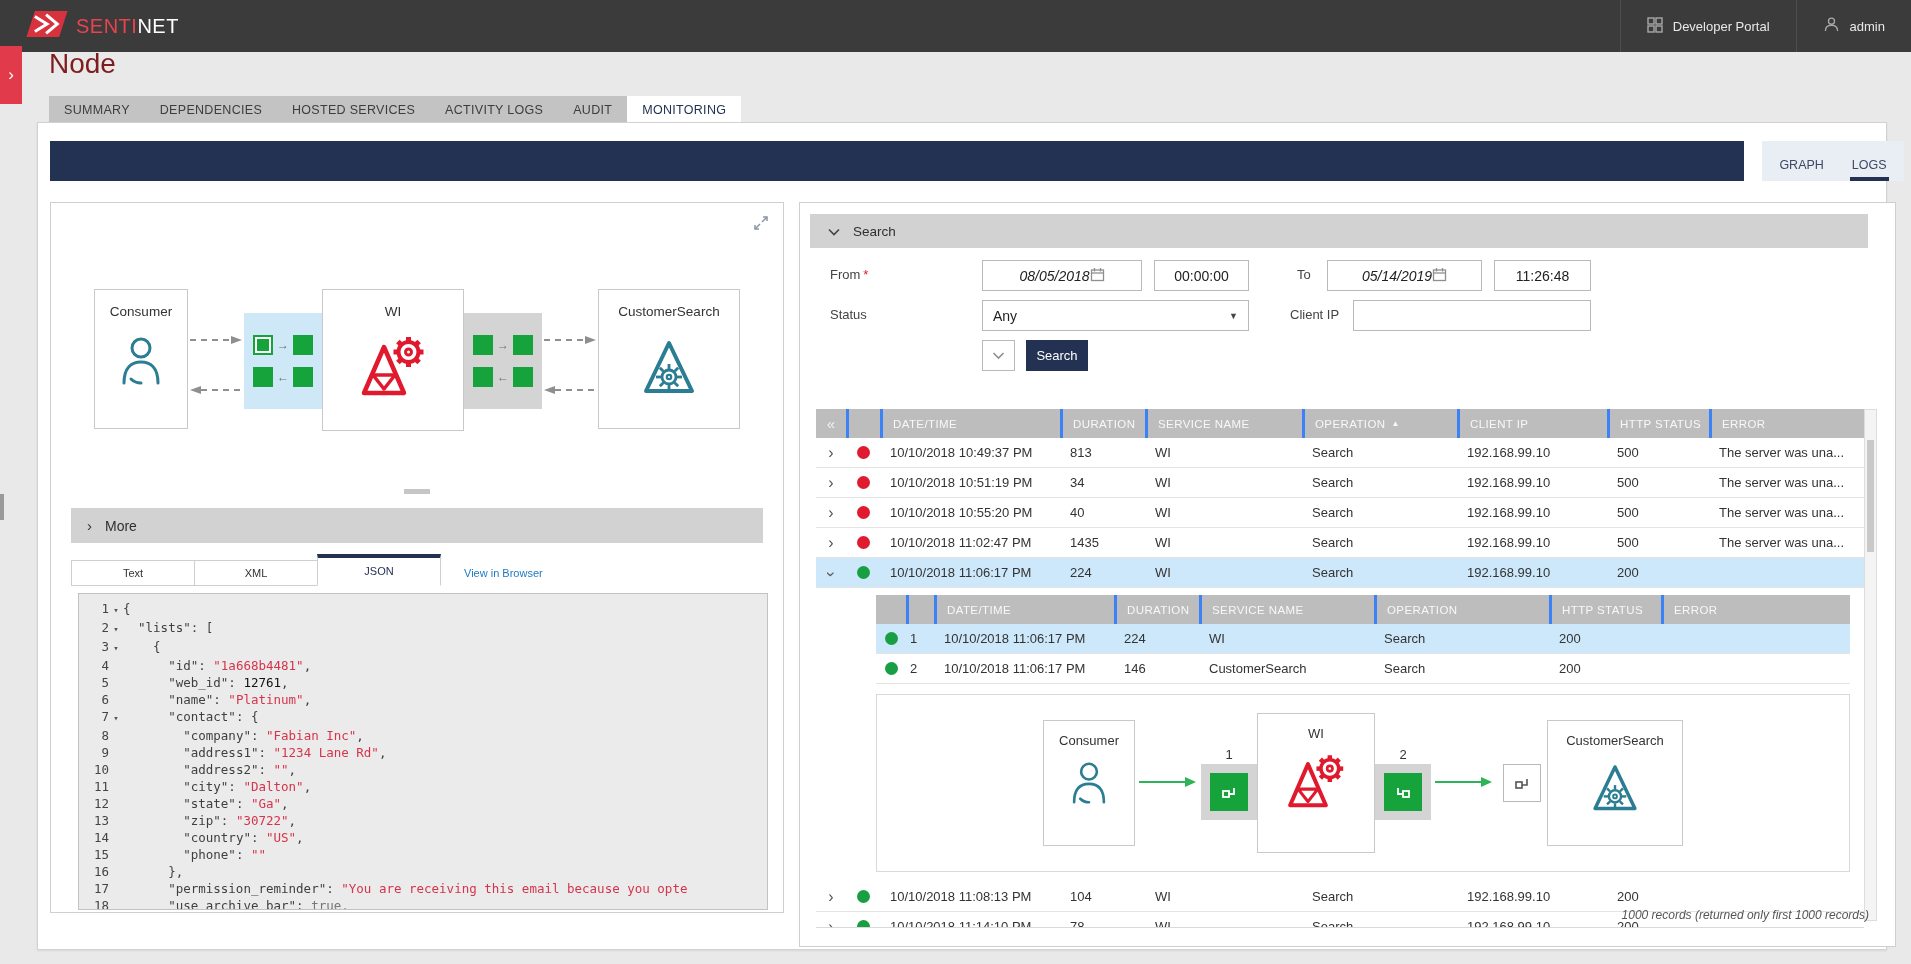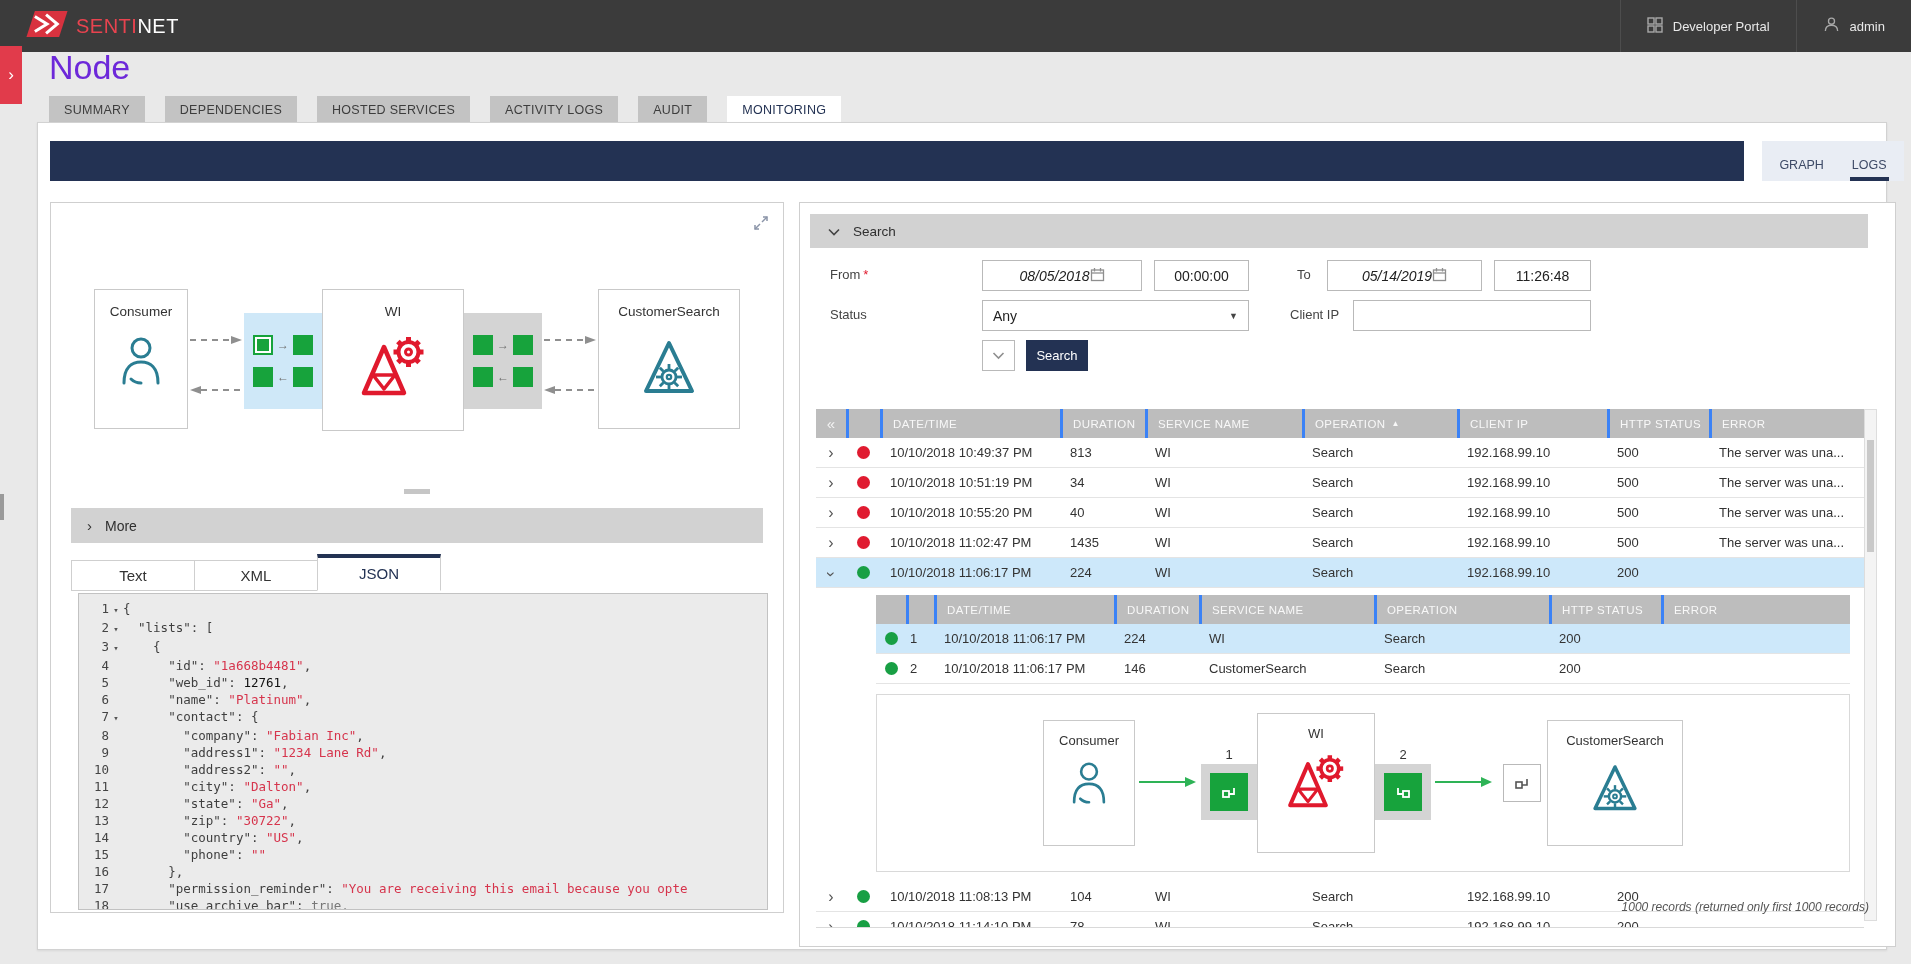--- a/index.html
+++ b/index.html
@@ -11,23 +11,23 @@
   .brand{display:flex;align-items:center;gap:8px;padding-left:26px;}
   .brand-text{font-size:20px;letter-spacing:.5px;font-weight:500;}
   .brand-red{color:#e8434f;} .brand-white{color:#fff;}
   .topbar-right{margin-left:auto;display:flex;align-items:stretch;height:100%;}
   .top-item{display:flex;align-items:center;gap:10px;padding:0 26px;border-left:1px solid #4d4d4d;color:#e8e8e8;font-size:13px;cursor:pointer;}
 
   .side-chevron{position:absolute;left:0;top:46px;width:22px;height:58px;background:#e13b4b;color:#fff;
                 display:flex;align-items:center;justify-content:center;font-size:17px;}
   .edge-mark{position:absolute;left:0;top:494px;width:4px;height:26px;background:#9a9a9a;}
 
-  .page-title{position:absolute;left:49px;top:48px;font-size:34px;color:#6d28d9;font-weight:400;}
-
-  .page-tabs{position:absolute;left:49px;top:96px;display:flex;gap:20px;}
+  .page-title{position:absolute;left:49px;top:48px;font-size:28px;color:#7f1d1d;font-weight:400;}
+
+  .page-tabs{position:absolute;left:49px;top:96px;display:flex;gap:0;}
   .ptab{background:#c3c3c3;color:#3d3d3d;font-size:12.5px;padding:7px 15px 6px;letter-spacing:.3px;cursor:pointer;}
   .ptab.active{background:#fff;color:#233253;}
 
   .card{position:absolute;left:37px;top:122px;width:1848px;height:826px;background:#fff;border:1px solid #d2d2d2;box-shadow:0 1px 2px rgba(0,0,0,.08);}
 
   .navy-bar{position:absolute;left:12px;top:18px;width:1694px;height:40px;background:#233253;}
   .view-toggle{position:absolute;left:1724px;top:18px;width:142px;height:40px;background:#e9edf4;
                display:flex;align-items:flex-end;justify-content:center;gap:24px;font-size:12.5px;color:#3d4a66;}
   .vt-item{padding:0 2px 9px;cursor:pointer;}
   .vt-item.active{border-bottom:4px solid #233253;padding-bottom:5px;}
@@ -49,21 +49,21 @@
   .sq-row{display:flex;align-items:center;justify-content:center;gap:4px;}
   .gsq{width:20px;height:20px;background:#17a33c;}
   .gsq.outlined{background:#fff;border:2px solid #17a33c;width:16px;height:16px;position:relative;}
   .gsq.outlined::after{content:"";position:absolute;inset:2px;background:#17a33c;}
   .sq-arrow{font-size:12px;color:#6f6f6f;font-weight:bold;}
   .grip{position:absolute;left:50%;top:286px;width:26px;height:5px;background:#c6c6c6;transform:translateX(-50%);cursor:row-resize;}
 
   .more-bar{position:absolute;left:20px;top:305px;width:692px;height:35px;background:#d2d2d2;display:flex;align-items:center;gap:13px;padding-left:16px;font-size:14px;color:#2f2f2f;box-sizing:border-box;cursor:pointer;}
   .more-bar .chev{font-size:15px;color:#333;}
 
-  .payload-tabs{position:absolute;left:20px;top:351px;display:flex;align-items:flex-end;font-size:15px;flex-direction:column;}
+  .payload-tabs{position:absolute;left:20px;top:351px;display:flex;align-items:flex-end;font-size:11px;}
   .pt-box{width:124px;text-align:center;border:1px solid #cfcfcf;background:#fff;padding:6px 0;margin-right:-1px;color:#333;cursor:pointer;box-sizing:border-box;}
   .pt-box.active{border-top:4px solid #233253;border-bottom:1px solid #fff;padding:7px 0 8px;color:#233253;}
   .browser-link{margin-left:24px;color:#1e7ac2;padding-bottom:7px;cursor:pointer;}
 
   .code{position:absolute;left:27px;top:390px;width:690px;height:317px;background:#ebebeb;border:1px solid #c2c2c2;overflow:hidden;
         font-family:"DejaVu Sans Mono","Liberation Mono",monospace;font-size:12.5px;line-height:17px;padding-top:6px;color:#333;box-sizing:border-box;}
   .cl{display:flex;white-space:pre;}
   .lnum{flex:0 0 30px;text-align:right;color:#444;}
   .fold{flex:0 0 14px;text-align:center;font-size:9px;color:#555;padding-top:2px;}
   .ct{white-space:pre;}
@@ -114,21 +114,21 @@
   .mb{border:1px solid #c9c9c9;background:#fff;display:flex;flex-direction:column;align-items:center;padding-top:12px;font-size:13px;color:#333;box-sizing:border-box;}
   .mb-consumer{width:92px;height:126px;} .mb-wi{width:118px;height:140px;} .mb-cs{width:136px;height:126px;}
   .mb .ic{margin-top:12px;}
   .step{display:flex;flex-direction:column;align-items:center;}
   .step-num{font-size:13px;color:#333;height:17px;}
   .gwrap{background:#d4d4d4;padding:9px;}
   .gbox{width:38px;height:38px;background:#17a33c;display:flex;align-items:center;justify-content:center;}
   .wbox{width:36px;height:36px;border:1px solid #b9b9b9;background:#fff;display:flex;align-items:center;justify-content:center;margin:0 6px;}
   .marrow{margin:0 4px;}
 
-  .records-note{position:absolute;right:26px;bottom:32px;font-style:italic;font-size:12px;color:#555;}
+  .records-note{position:absolute;right:26px;bottom:24px;font-style:italic;font-size:12px;color:#555;}
   .tbl-scroll{position:absolute;left:1064px;top:206px;width:13px;height:512px;background:#f4f4f4;border:1px solid #dddddd;box-sizing:border-box;cursor:pointer;}
   .tbl-thumb{position:absolute;left:2px;top:30px;width:7px;height:112px;background:#c9c9c9;}
 </style>
 </head>
 <body>
 
 <div class="stage">
 
   <div class="topbar">
     <div class="brand">

